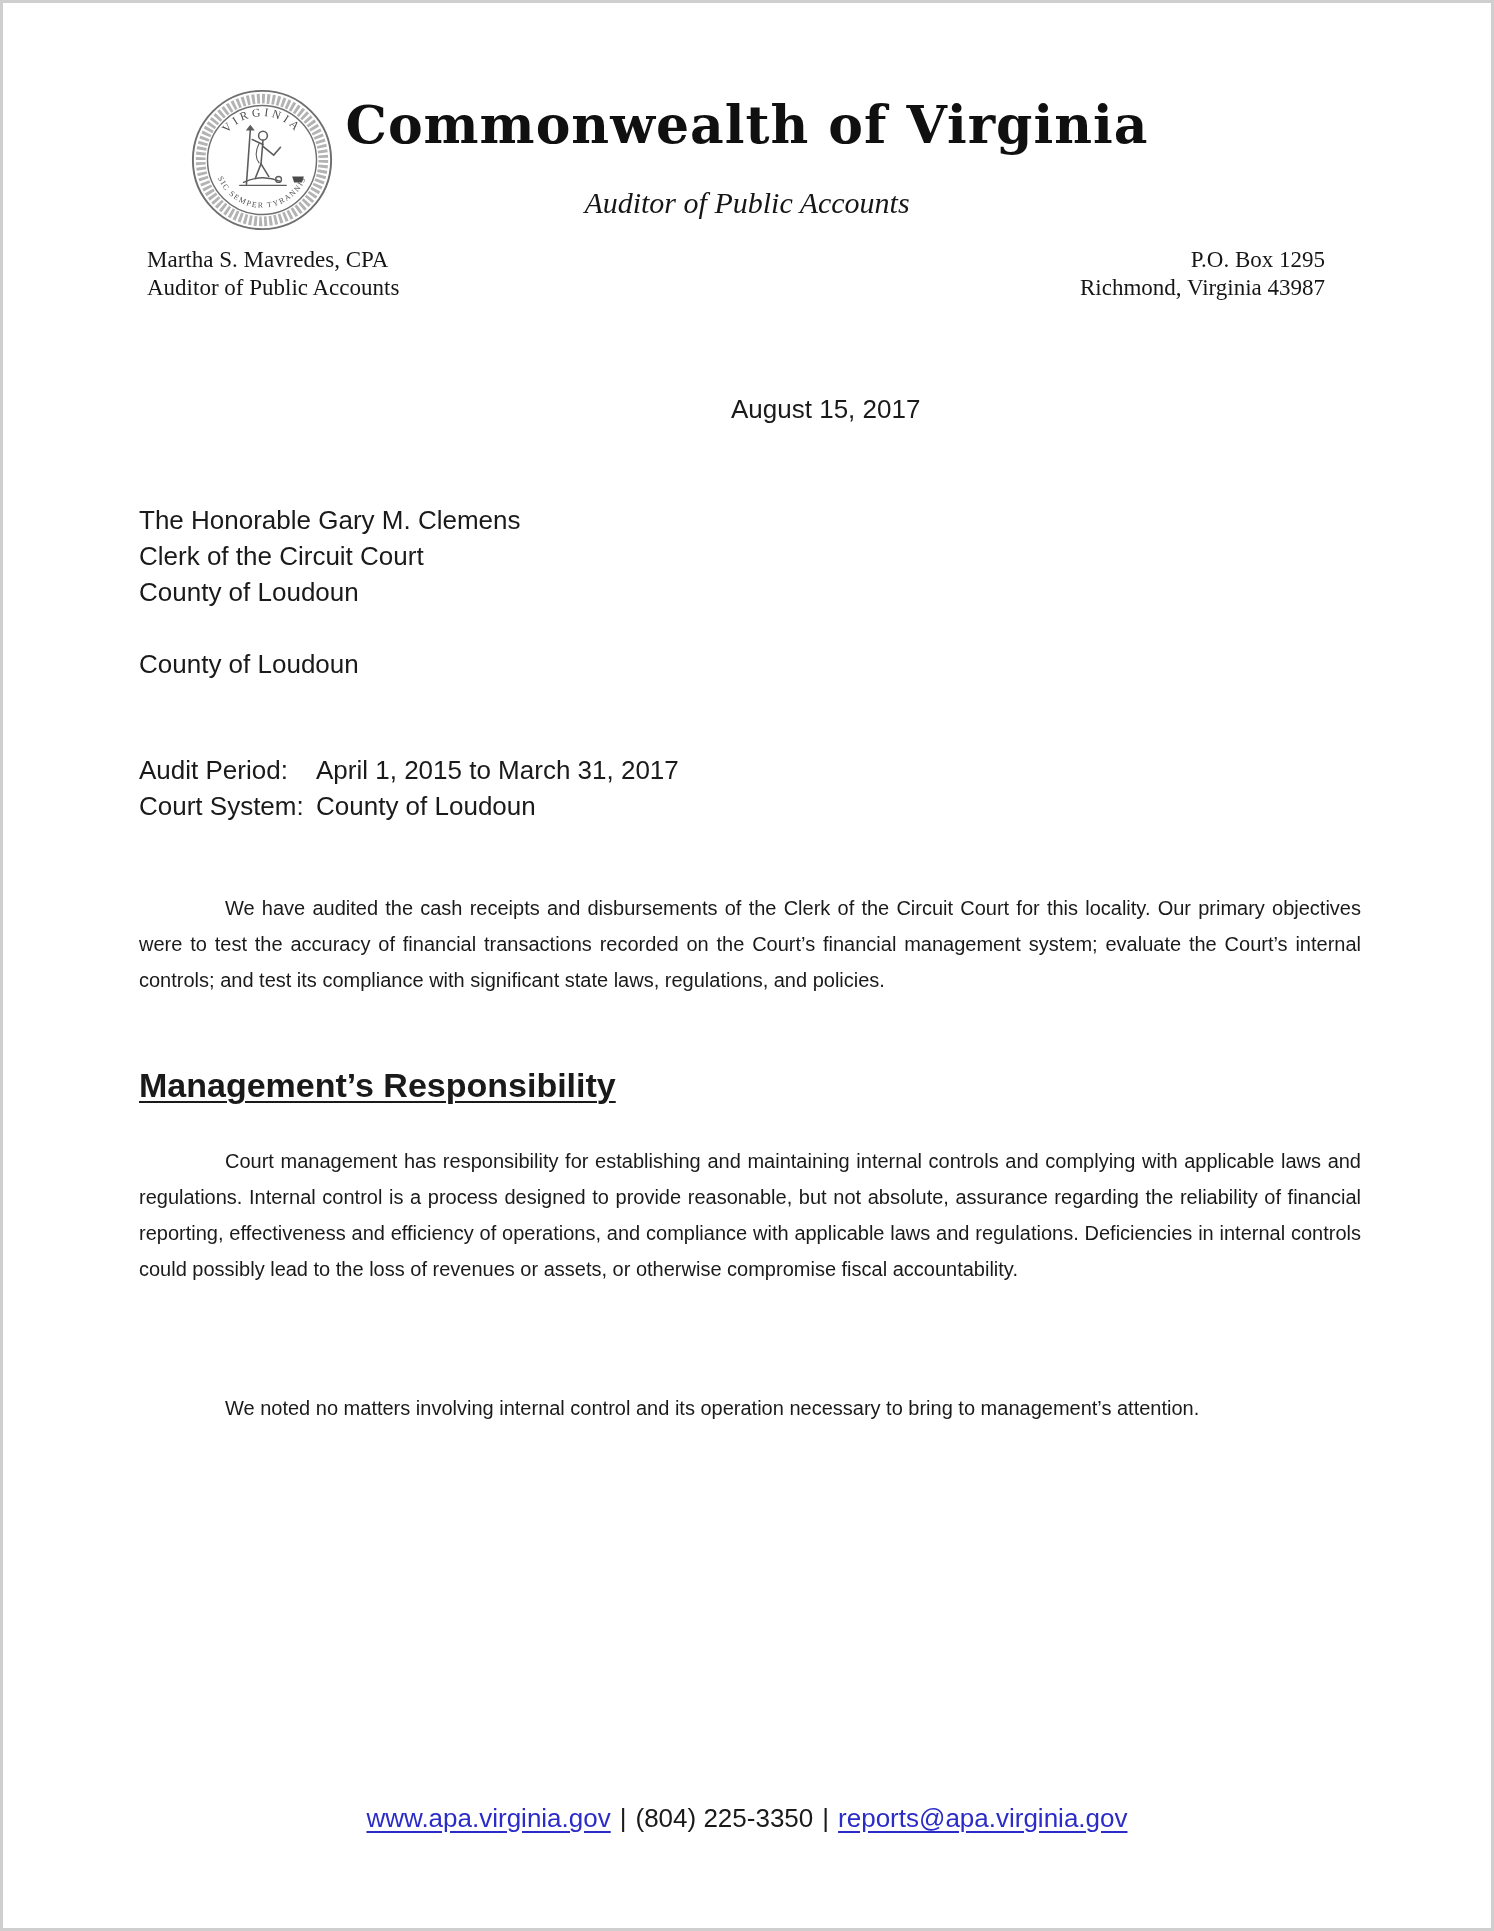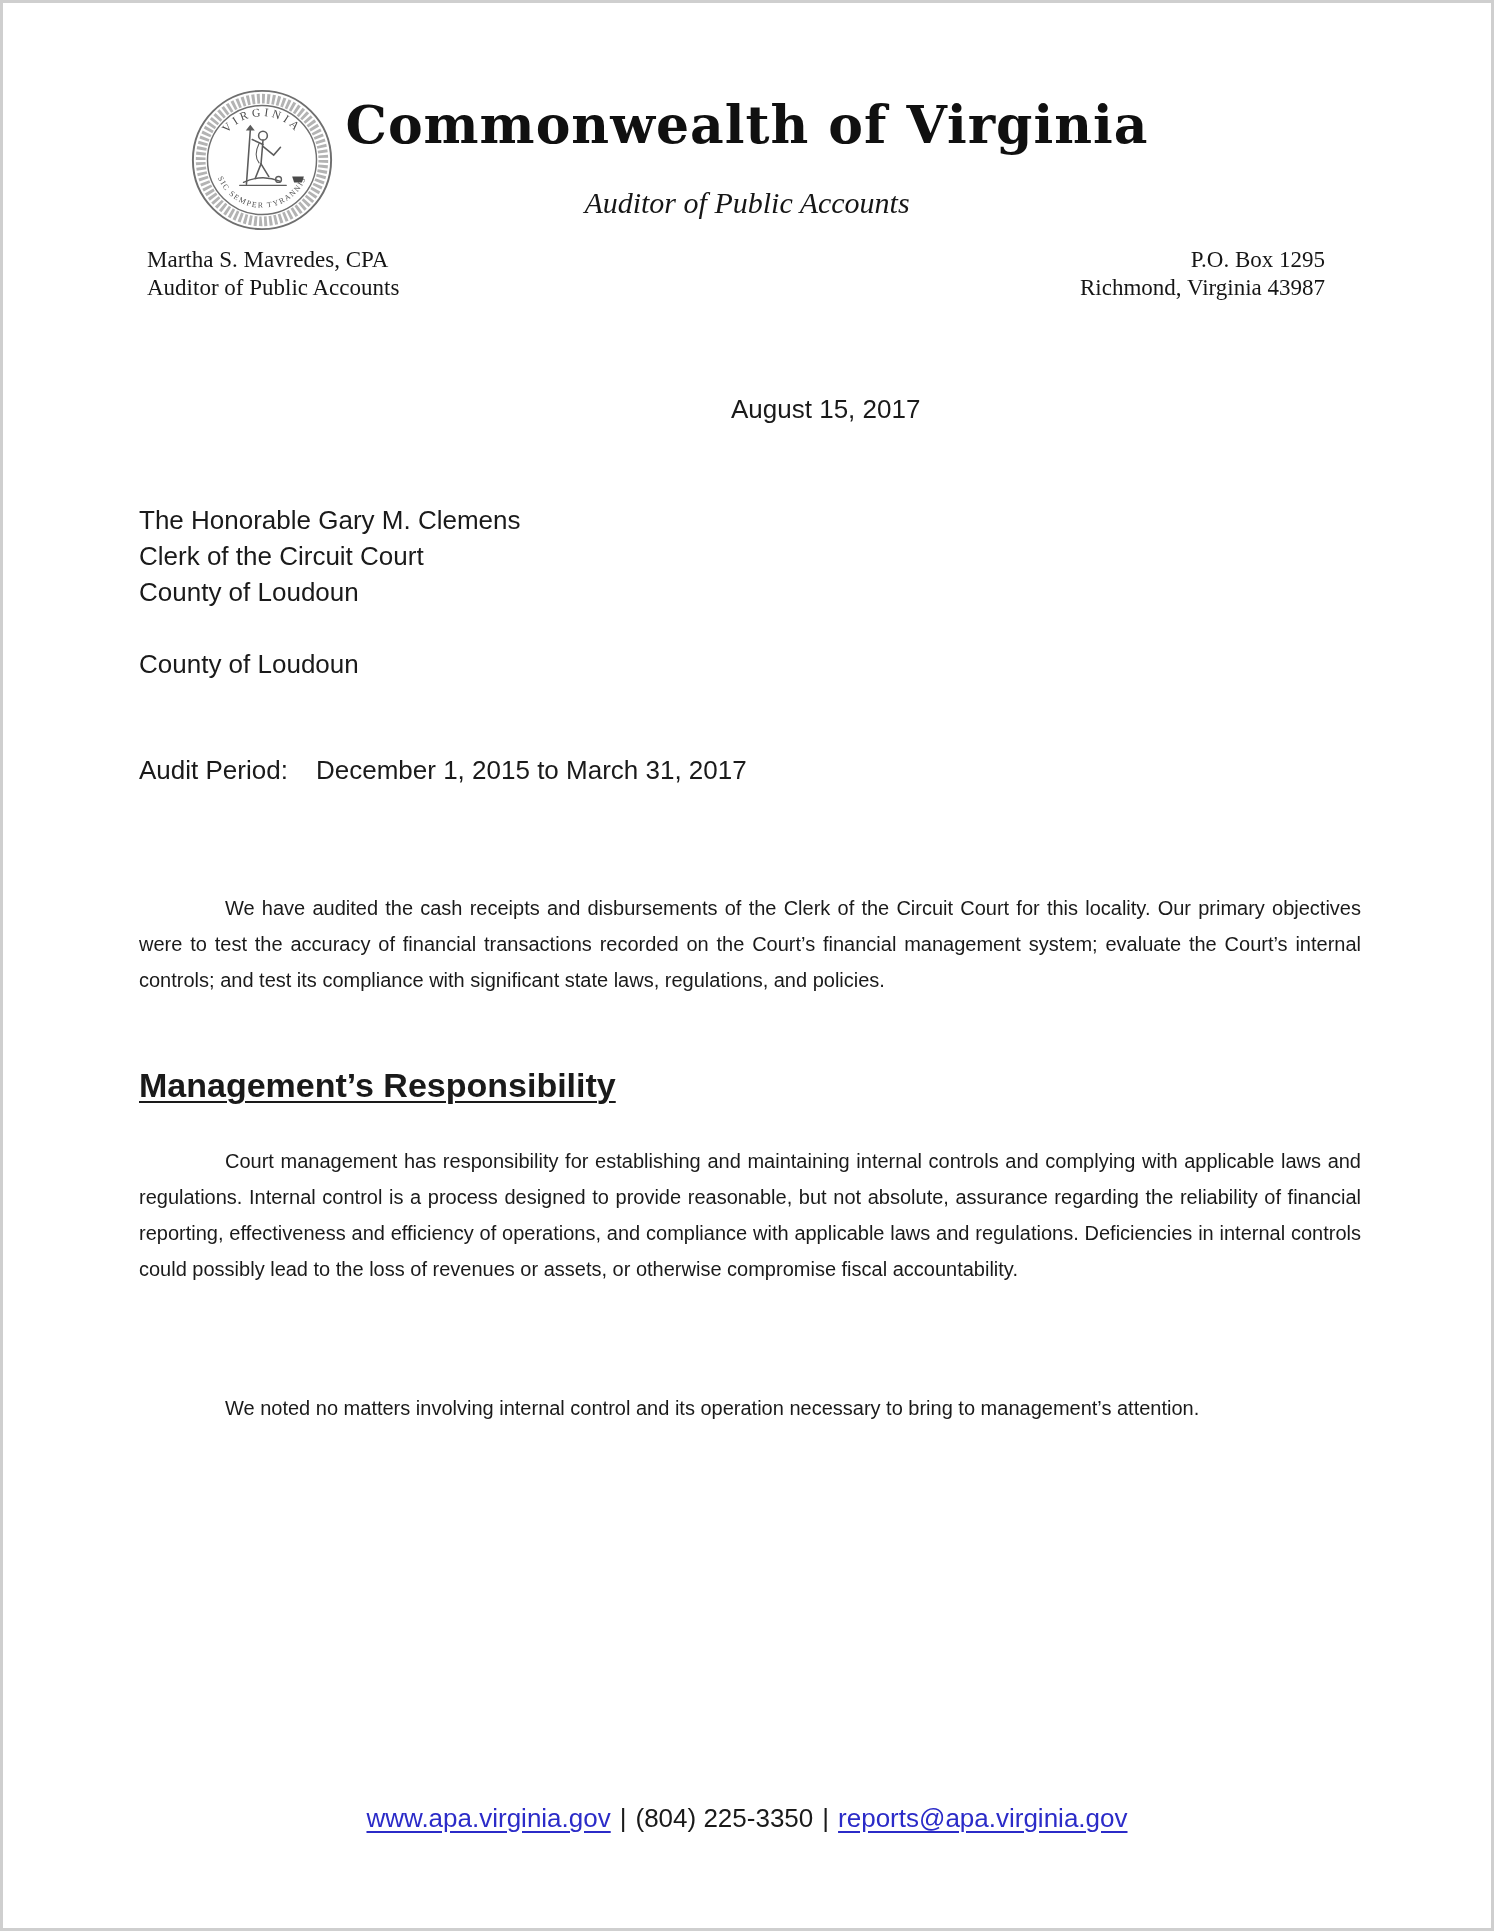--- a/index.html
+++ b/index.html
@@ -200,21 +200,24 @@
   <div class="recipient-block">
     <div>The Honorable Gary M. Clemens</div>
     <div>Clerk of the Circuit Court</div>
     <div>County of Loudoun</div>
     <div class="recipient-gap"></div>
     <div>County of Loudoun</div>
   </div>
 
   <div class="audit-block">
     <div class="audit-row">
-      <span class="audit-label">Audit Period:</span><span>December 1, 2015 to March 31, 2017</span>
+      <span class="audit-label">Audit Period:</span><span>April 1, 2015 to March 31, 2017</span>
+    </div>
+    <div class="audit-row">
+      <span class="audit-label">Court System:</span><span>County of Loudoun</span>
     </div>
   </div>
 
   <p class="body-par indent par-1">We have audited the cash receipts and disbursements of the Clerk of the Circuit Court for this locality.  Our primary objectives were to test the accuracy of financial transactions recorded on the Court’s financial management system; evaluate the Court’s internal controls; and test its compliance with significant state laws, regulations, and policies.</p>
 
   <h3 class="section-heading">Management’s Responsibility</h3>
 
   <p class="body-par indent par-2">Court management has responsibility for establishing and maintaining internal controls and complying with applicable laws and regulations.  Internal control is a process designed to provide reasonable, but not absolute, assurance regarding the reliability of financial reporting, effectiveness and efficiency of operations, and compliance with applicable laws and regulations.  Deficiencies in internal controls could possibly lead to the loss of revenues or assets, or otherwise compromise fiscal accountability.</p>
 
   <p class="body-par indent par-3">We noted no matters involving internal control and its operation necessary to bring to management’s attention.</p>

